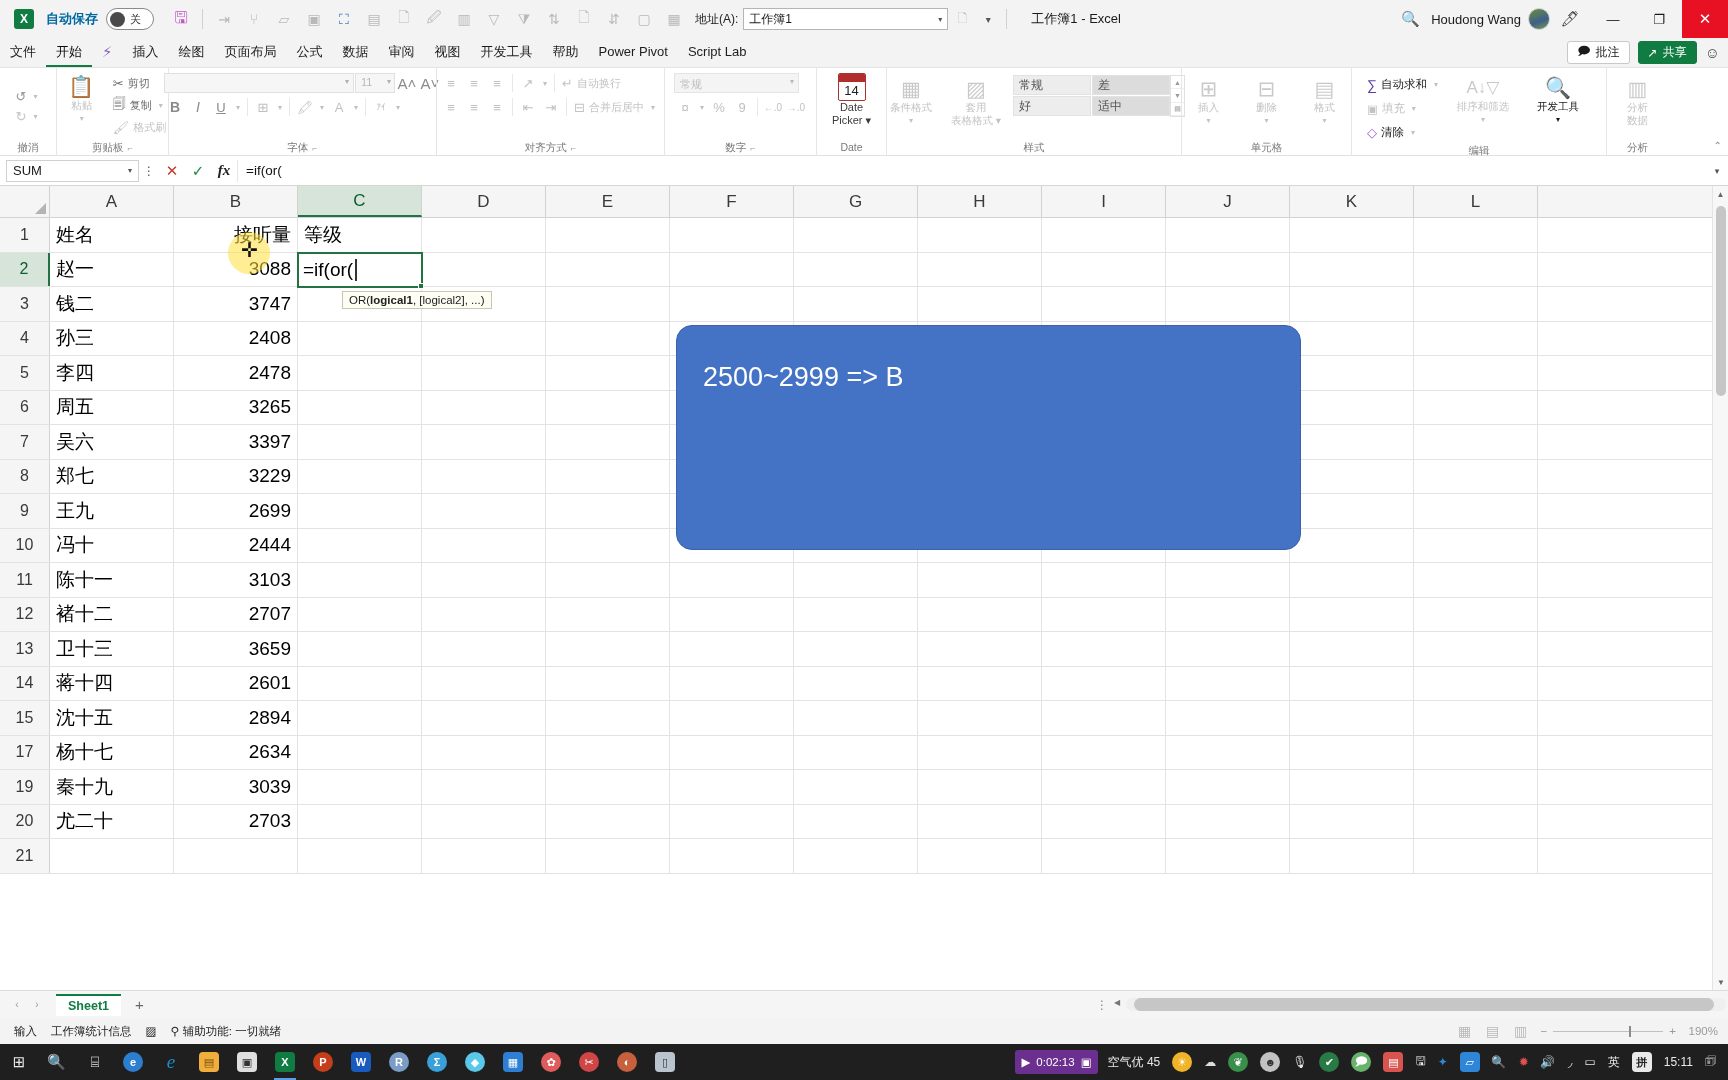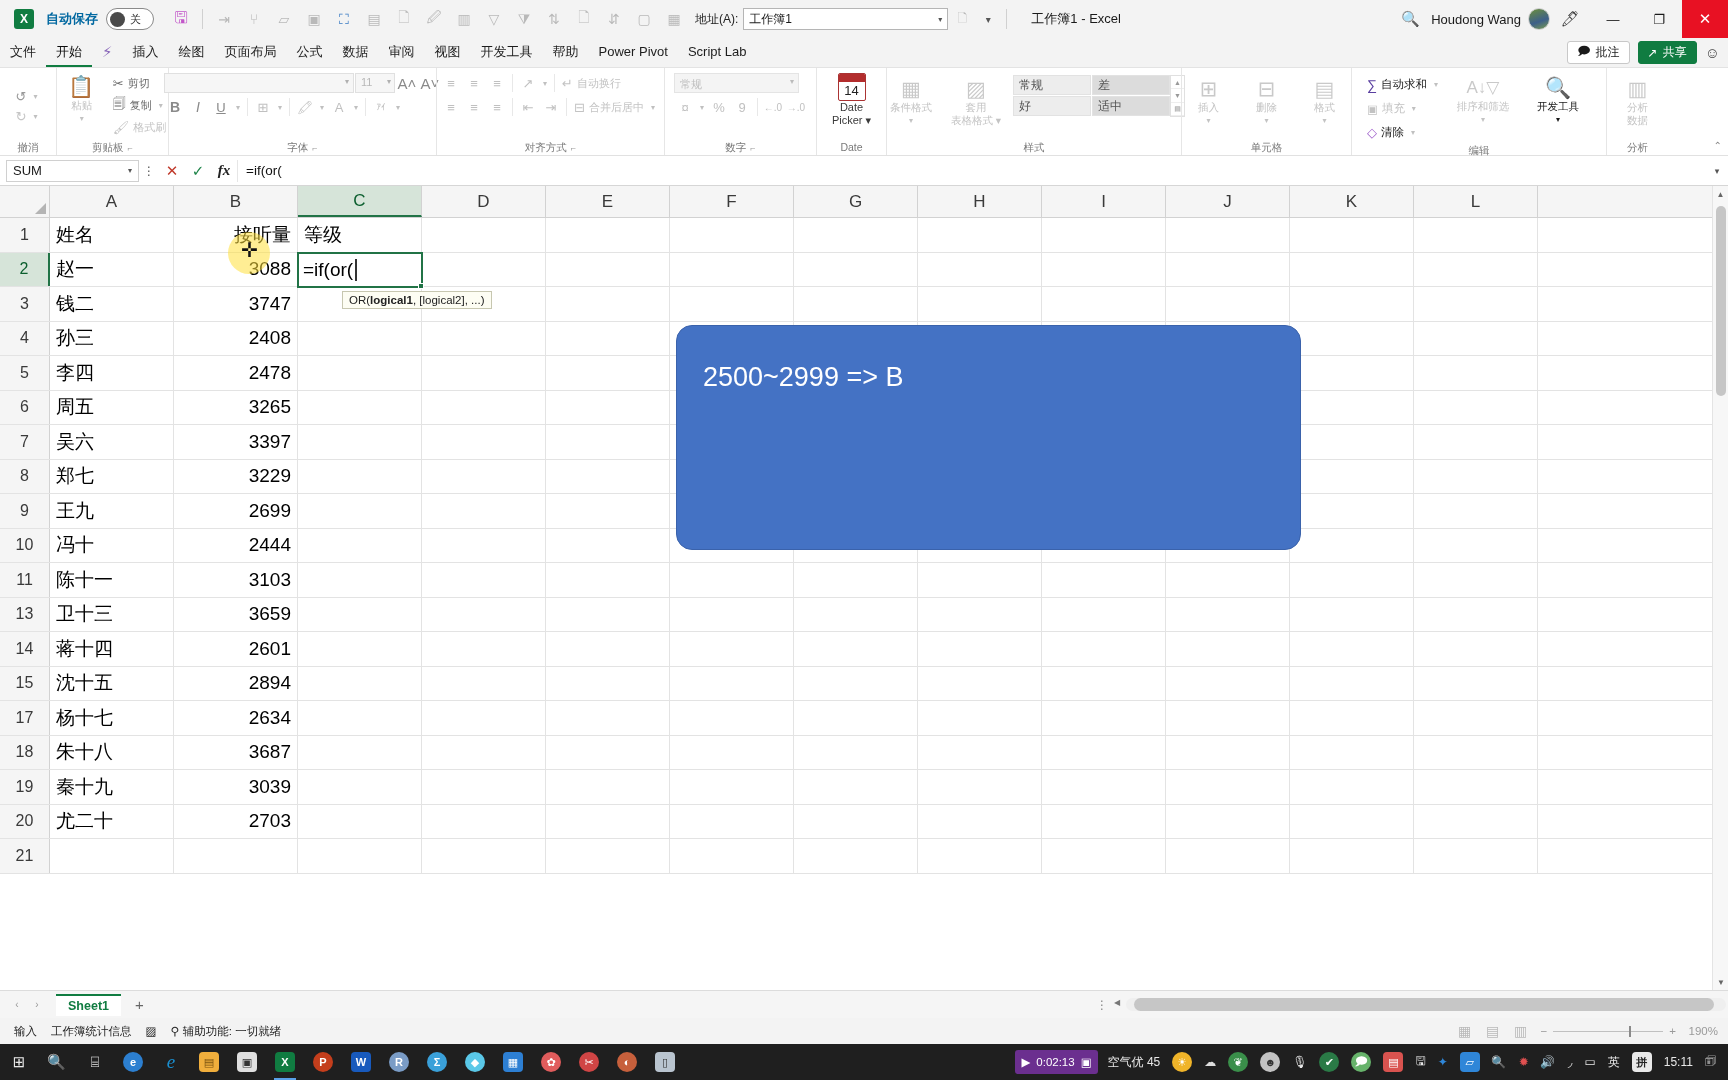--- a/index.html
+++ b/index.html
@@ -699,20 +699,35 @@
           <div class="cell txt" style="width: 124px;"></div>
           <div class="cell txt" style="width: 124px;"></div>
           <div class="cell txt" style="width: 124px;"></div>
           <div class="cell txt" style="width: 124px;"></div>
           <div class="cell txt" style="width: 124px;"></div>
           <div class="cell txt" style="width: 124px;"></div>
           <div class="cell txt" style="width: 124px;"></div>
           <div class="cell txt" style="width: 124px;"></div>
         </div>
         <div class="grow">
+          <div class="rh">12</div>
+          <div class="cell txt" style="width: 124px;">褚十二</div>
+          <div class="cell num" style="width: 124px;">2707</div>
+          <div class="cell txt" style="width: 124px;"></div>
+          <div class="cell txt" style="width: 124px;"></div>
+          <div class="cell txt" style="width: 124px;"></div>
+          <div class="cell txt" style="width: 124px;"></div>
+          <div class="cell txt" style="width: 124px;"></div>
+          <div class="cell txt" style="width: 124px;"></div>
+          <div class="cell txt" style="width: 124px;"></div>
+          <div class="cell txt" style="width: 124px;"></div>
+          <div class="cell txt" style="width: 124px;"></div>
+          <div class="cell txt" style="width: 124px;"></div>
+        </div>
+        <div class="grow">
           <div class="rh">13</div>
           <div class="cell txt" style="width: 124px;">卫十三</div>
           <div class="cell num" style="width: 124px;">3659</div>
           <div class="cell txt" style="width: 124px;"></div>
           <div class="cell txt" style="width: 124px;"></div>
           <div class="cell txt" style="width: 124px;"></div>
           <div class="cell txt" style="width: 124px;"></div>
           <div class="cell txt" style="width: 124px;"></div>
           <div class="cell txt" style="width: 124px;"></div>
           <div class="cell txt" style="width: 124px;"></div>
@@ -747,35 +762,20 @@
           <div class="cell txt" style="width: 124px;"></div>
           <div class="cell txt" style="width: 124px;"></div>
           <div class="cell txt" style="width: 124px;"></div>
           <div class="cell txt" style="width: 124px;"></div>
           <div class="cell txt" style="width: 124px;"></div>
         </div>
         <div class="grow">
           <div class="rh">17</div>
           <div class="cell txt" style="width: 124px;">杨十七</div>
           <div class="cell num" style="width: 124px;">2634</div>
-          <div class="cell txt" style="width: 124px;"></div>
-          <div class="cell txt" style="width: 124px;"></div>
-          <div class="cell txt" style="width: 124px;"></div>
-          <div class="cell txt" style="width: 124px;"></div>
-          <div class="cell txt" style="width: 124px;"></div>
-          <div class="cell txt" style="width: 124px;"></div>
-          <div class="cell txt" style="width: 124px;"></div>
-          <div class="cell txt" style="width: 124px;"></div>
-          <div class="cell txt" style="width: 124px;"></div>
-          <div class="cell txt" style="width: 124px;"></div>
-        </div>
-        <div class="grow">
-          <div class="rh">18</div>
-          <div class="cell txt" style="width: 124px;">朱十八</div>
-          <div class="cell num" style="width: 124px;">3687</div>
           <div class="cell txt" style="width: 124px;"></div>
           <div class="cell txt" style="width: 124px;"></div>
           <div class="cell txt" style="width: 124px;"></div>
           <div class="cell txt" style="width: 124px;"></div>
           <div class="cell txt" style="width: 124px;"></div>
           <div class="cell txt" style="width: 124px;"></div>
           <div class="cell txt" style="width: 124px;"></div>
           <div class="cell txt" style="width: 124px;"></div>
           <div class="cell txt" style="width: 124px;"></div>
           <div class="cell txt" style="width: 124px;"></div>

